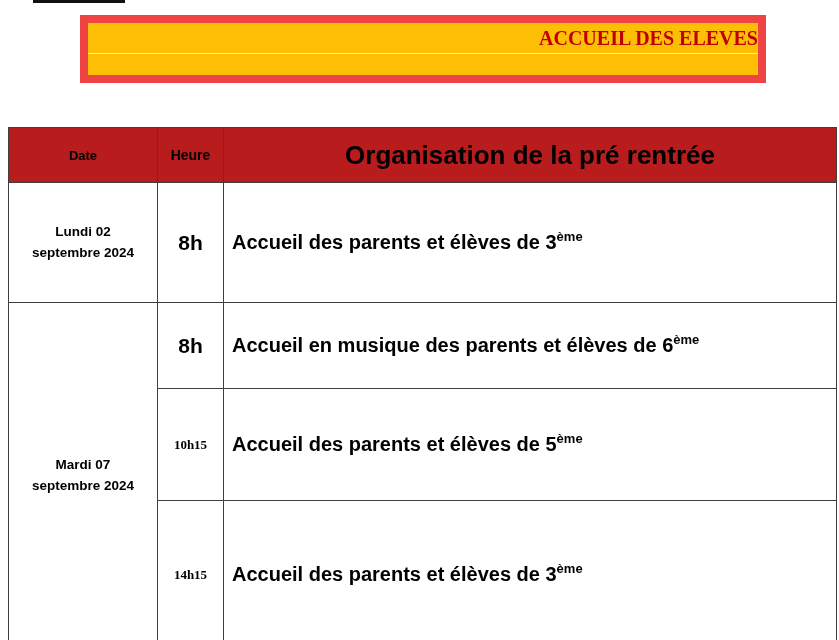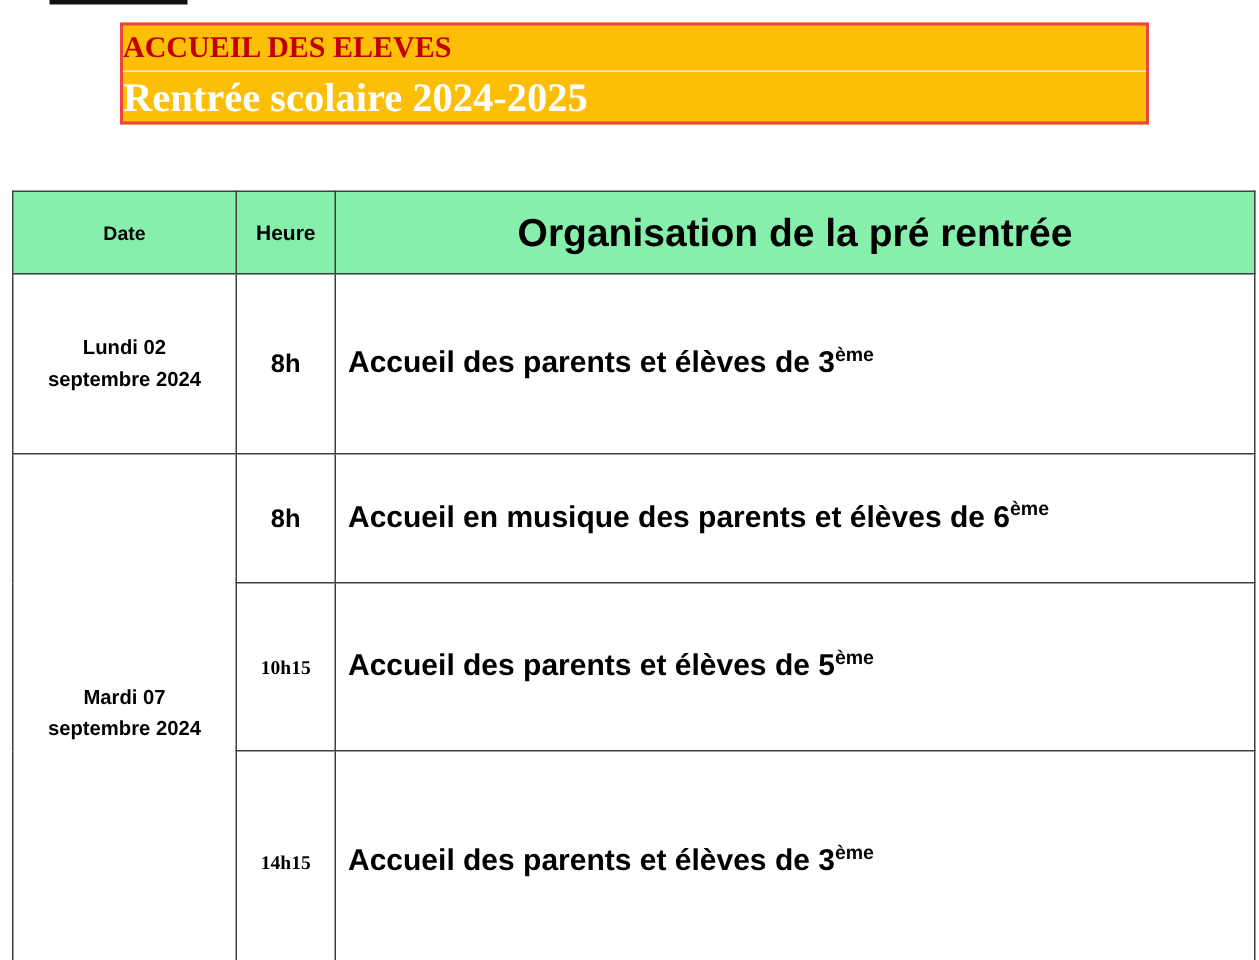--- a/index.html
+++ b/index.html
@@ -26,24 +26,24 @@
   }
 
   
   .banner {
     position: absolute;
     left: 80px;
     top: 15px;
     width: 686px;
     height: 68px;
     background: #FDBF05;
-    border: 2px solid #ef4444;
+    border: 8px solid #ef4444;
     box-sizing: border-box;
     font-family: "Liberation Serif", "DejaVu Serif", serif;
-    text-align: left;
+    text-align: right;
   }
   .banner-title {
     height: 30px;
     line-height: 31px;
     font-size: 20px;
     font-weight: bold;
     color: #C00000;
     border-bottom: 1px solid #ECECEC;
   }
   .banner-subtitle {
@@ -68,21 +68,21 @@
     padding: 0;
     color: #000000;
     box-sizing: border-box;
     background: #ffffff;
   }
   .col-date  { width: 149px; }
   .col-heure { width: 66px; margin-top: 12px; }
   .col-org   { width: 613px; }
 
   .schedule th {
-    background: #86efac;
+    background: #b91c1c;
     height: 55px;
     vertical-align: middle;
     text-align: center;
     font-weight: bold;
   }
   th.h-date  { font-size: 13px; }
   th.h-heure { font-size: 14px; }
   th.h-org   { font-size: 26px; }
 
   td.date-cell {
@@ -91,21 +91,21 @@
     font-weight: bold;
     font-size: 13.5px;
     line-height: 1.5;
     padding: 0 20px;
   }
   td.time-cell {
     text-align: center;
     vertical-align: middle;
     font-weight: bold;
   }
-  .time-large { font-size: 17px; }
+  .time-large { font-size: 21px; }
   .time-small { font-size: 13px; font-family: Liberation Serif, serif; }
 
   td.activity-cell {
     vertical-align: middle;
     text-align: left;
     font-weight: bold;
     font-size: 20px;
     padding-left: 8px;
   }
   td.activity-cell sup {
@@ -120,21 +120,20 @@
   tr.row-mardi-3 td { height: 148px; }
   tr.row-next td    { height: 40px; }
 </style>
 </head>
 <body>
 
 <div class="top-fragment"></div>
 
 <div class="banner">
   <div class="banner-title">ACCUEIL DES ELEVES</div>
-  <div class="banner-subtitle">Rentrée scolaire 2024-2025</div>
 </div>
 
 <table class="schedule">
   <tbody>
       <tr>
     <th class="col-date h-date">Date</th>
     <th class="col-heure h-heure">Heure</th>
     <th class="col-org h-org">Organisation de la pré rentrée</th>
   </tr>
 

